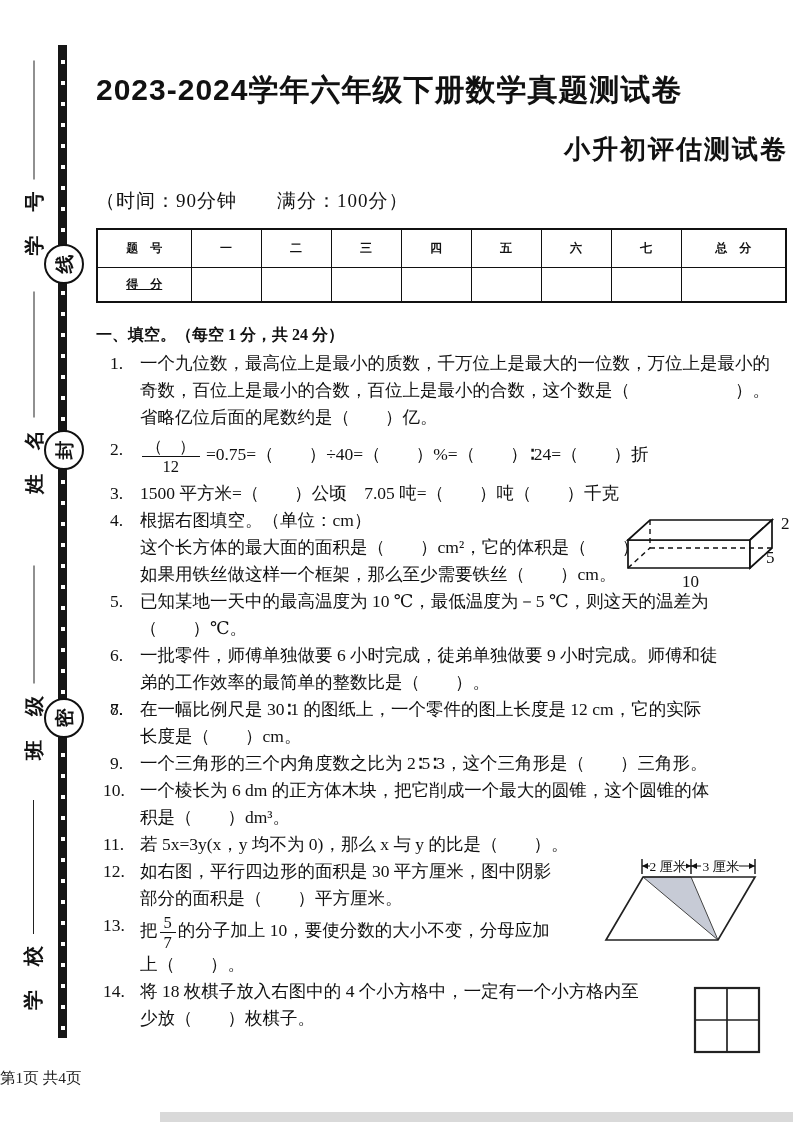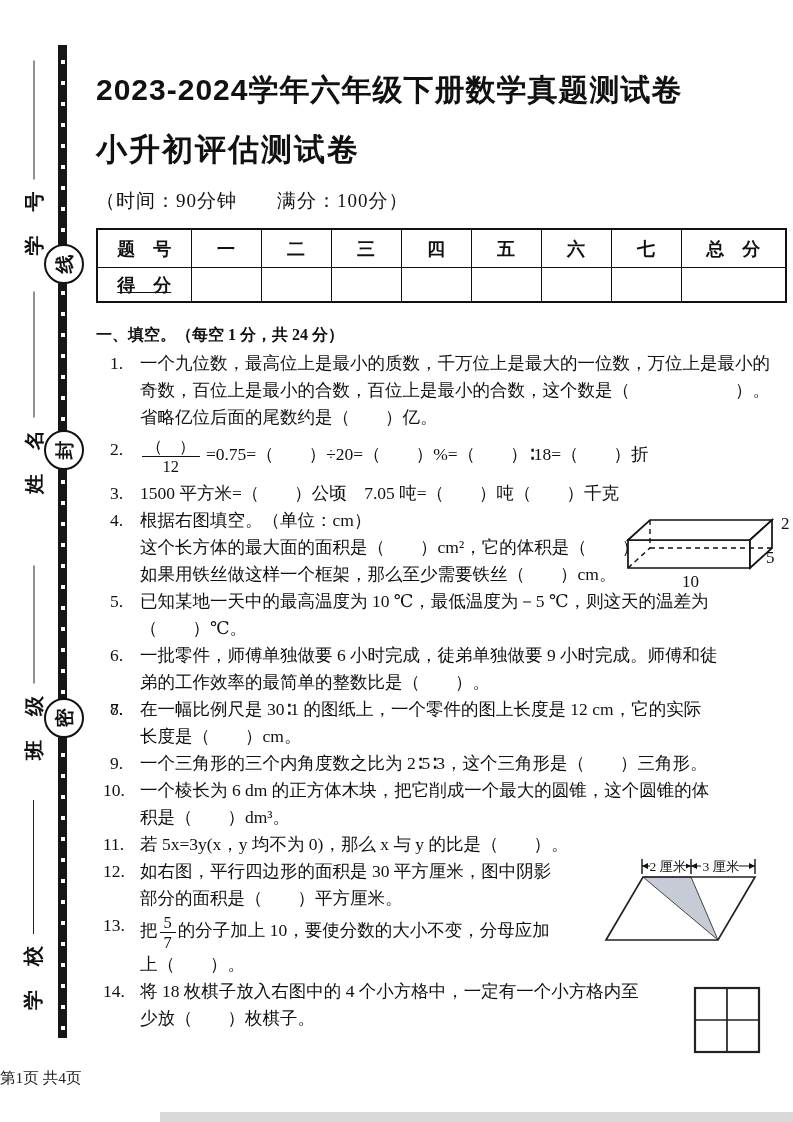--- a/index.html
+++ b/index.html
@@ -16,26 +16,26 @@
   .seal-circle span{transform:rotate(-90deg);display:block;}
   .side-field{position:absolute;height:26px;display:flex;align-items:center;justify-content:center;
         transform:rotate(-90deg);white-space:nowrap;}
   .side-label{font-weight:bold;font-size:20px;letter-spacing:2px;}
   .side-rule{display:inline-block;height:1px;border-bottom:1.6px solid #222;margin-left:10px;vertical-align:4px;}
 
   
   .content{position:absolute;left:96px;top:58px;width:692px;}
   .t1{margin:14px 0 0 0;text-align:left;font-family:"Liberation Sans","DejaVu Sans",sans-serif;
       font-weight:bold;font-size:30px;line-height:36px;letter-spacing:1px;}
-  .t2{margin:24px 0 0 0;text-align:left;font-family:Liberation Sans, sans-serif;
-      font-weight:bold;font-size:31px;line-height:36px;letter-spacing:2px;}
+  .t2{margin:24px 0 0 0;text-align:right;font-family:Liberation Serif, serif;
+      font-weight:bold;font-size:26px;line-height:36px;letter-spacing:2px;}
   .info{margin:22px 0 0 0;text-align:left;font-size:19px;line-height:22px;letter-spacing:1px;}
 
   table.score{border-collapse:collapse;margin-top:16px;width:691px;table-layout:fixed;}
-  table.score td{border:1.4px solid #111;text-align:center;font-weight:bold;font-size:18px;padding:0;}
+  table.score td{border:1.4px solid #111;text-align:center;font-weight:bold;font-size:12px;padding:0;}
   table.score{border:2.5px solid #111;}
   tr.hrow td{height:37px;}
   tr.srow td{height:33px;text-decoration:underline;}
 
   .sec-head{margin-top:20px;font-size:16px;line-height:24px;}
   .sec-head .b{font-weight:bold;}
 
   .qwrap{margin-top:3px;font-size:17.5px;line-height:27px;}
   .q{position:relative;padding-left:44px;}
   .q .qnum{position:absolute;left:14px;}
@@ -144,21 +144,21 @@
         <span>奇数，百位上是最小的合数，百位上是最小的合数，这个数是（　　　　　　）。</span><br>
         <span>省略亿位后面的尾数约是（　　）亿。</span>
       </div>
 
       <div class="q q-sp">
         <span class="qnum">2.</span>
         <span class="frac">
           <span class="fnum">（　）</span>
           <span class="fden">12</span>
         </span>
-        <span>=0.75=（　　）÷20=（　　）%=（　　）∶18=（　　）折</span>
+        <span>=0.75=（　　）÷40=（　　）%=（　　）∶24=（　　）折</span>
       </div>
 
       <div class="q">
         <span class="qnum">3.</span>
         <span>1500 平方米=（　　）公顷　7.05 吨=（　　）吨（　　）千克</span>
       </div>
 
       <div class="q">
         <span class="qnum">4.</span>
         <span>根据右图填空。（单位：cm）</span><br>

